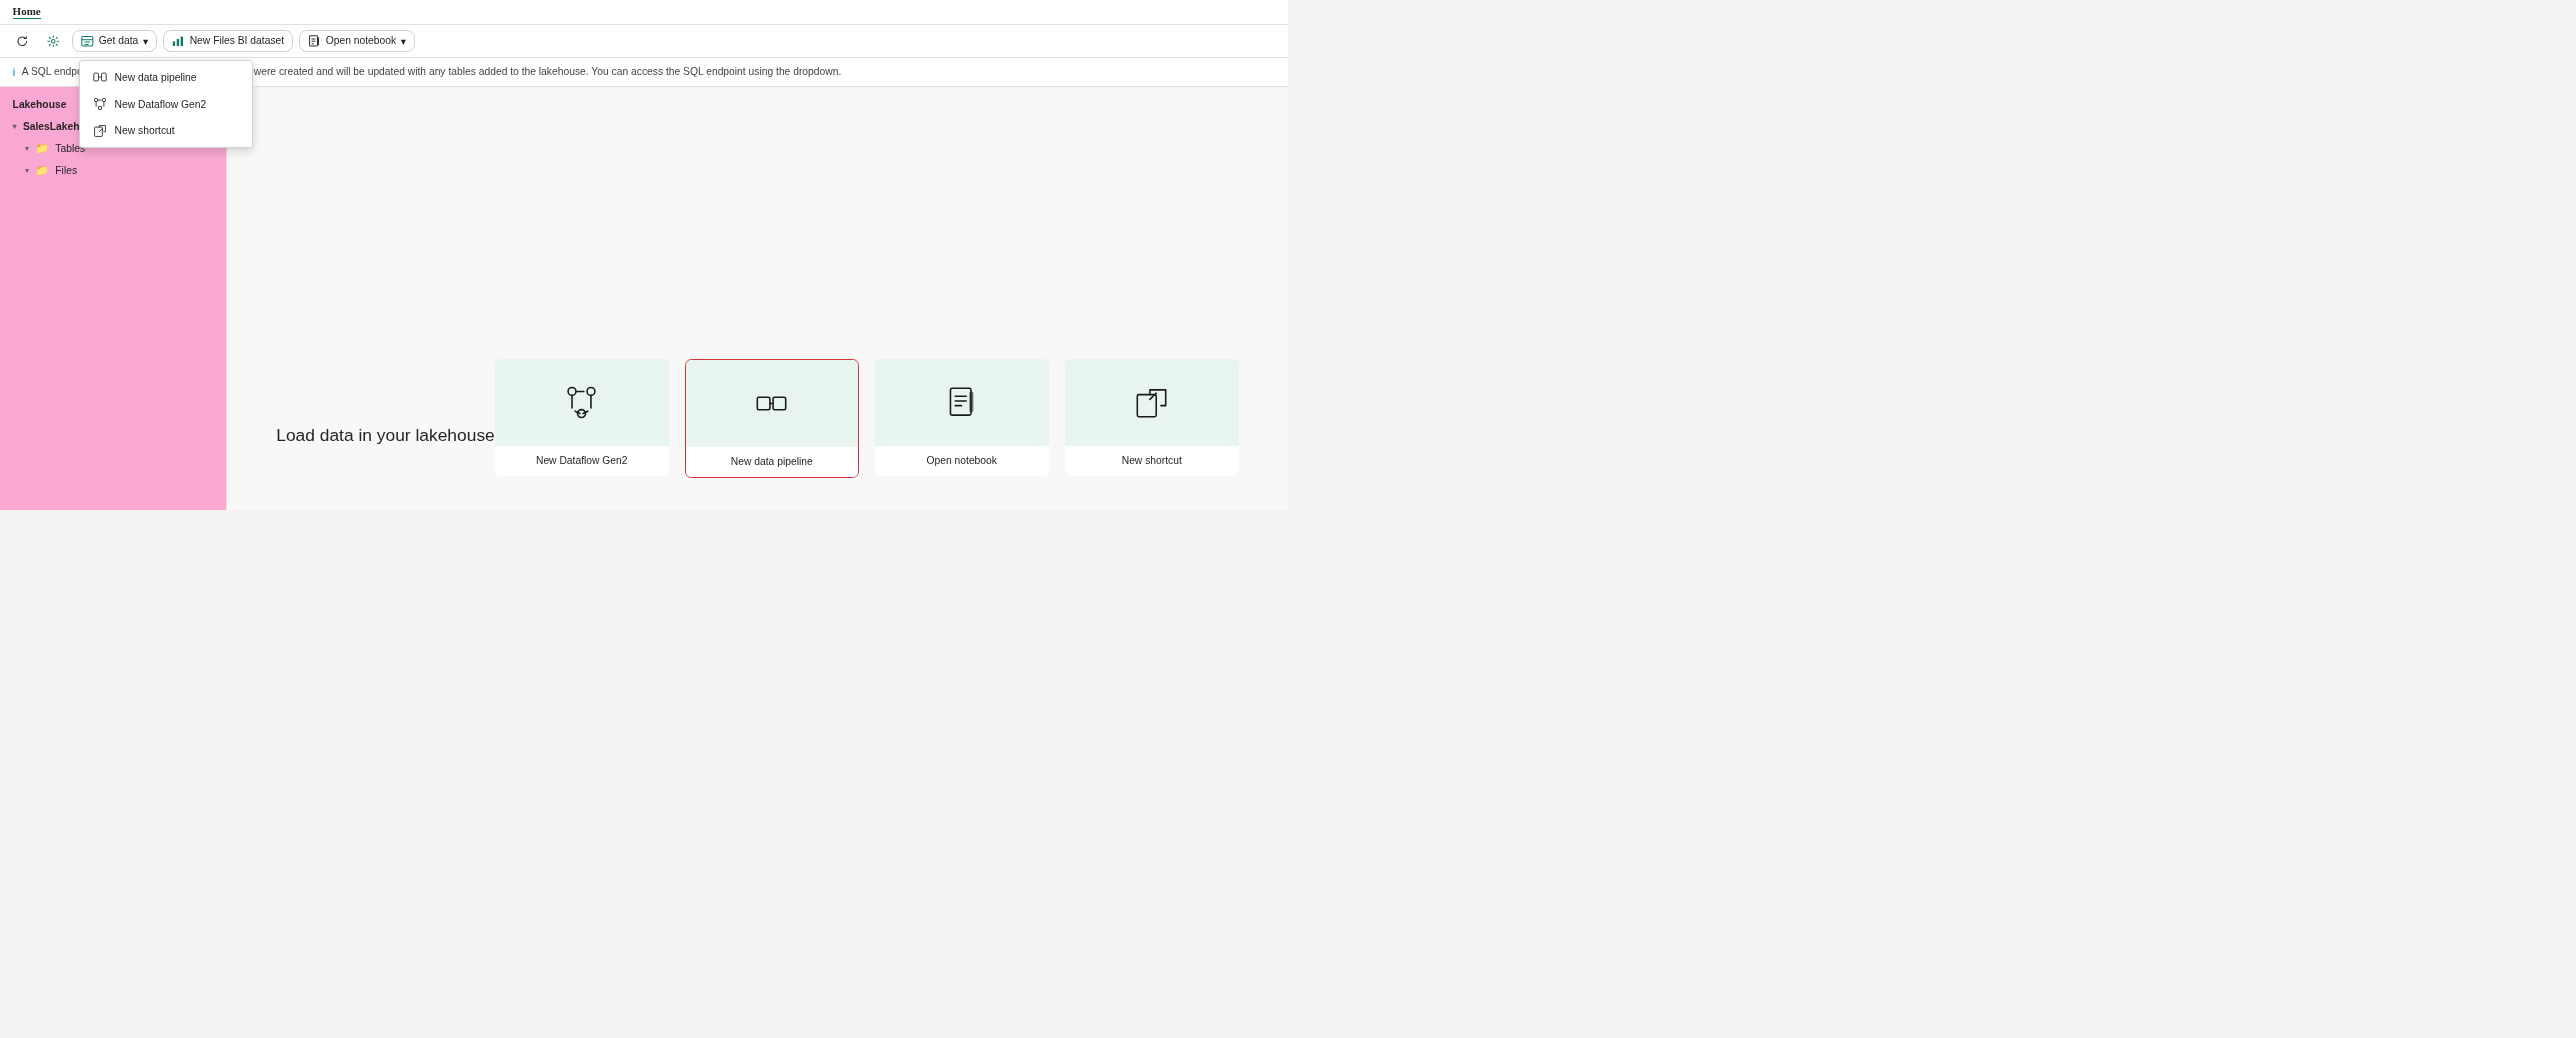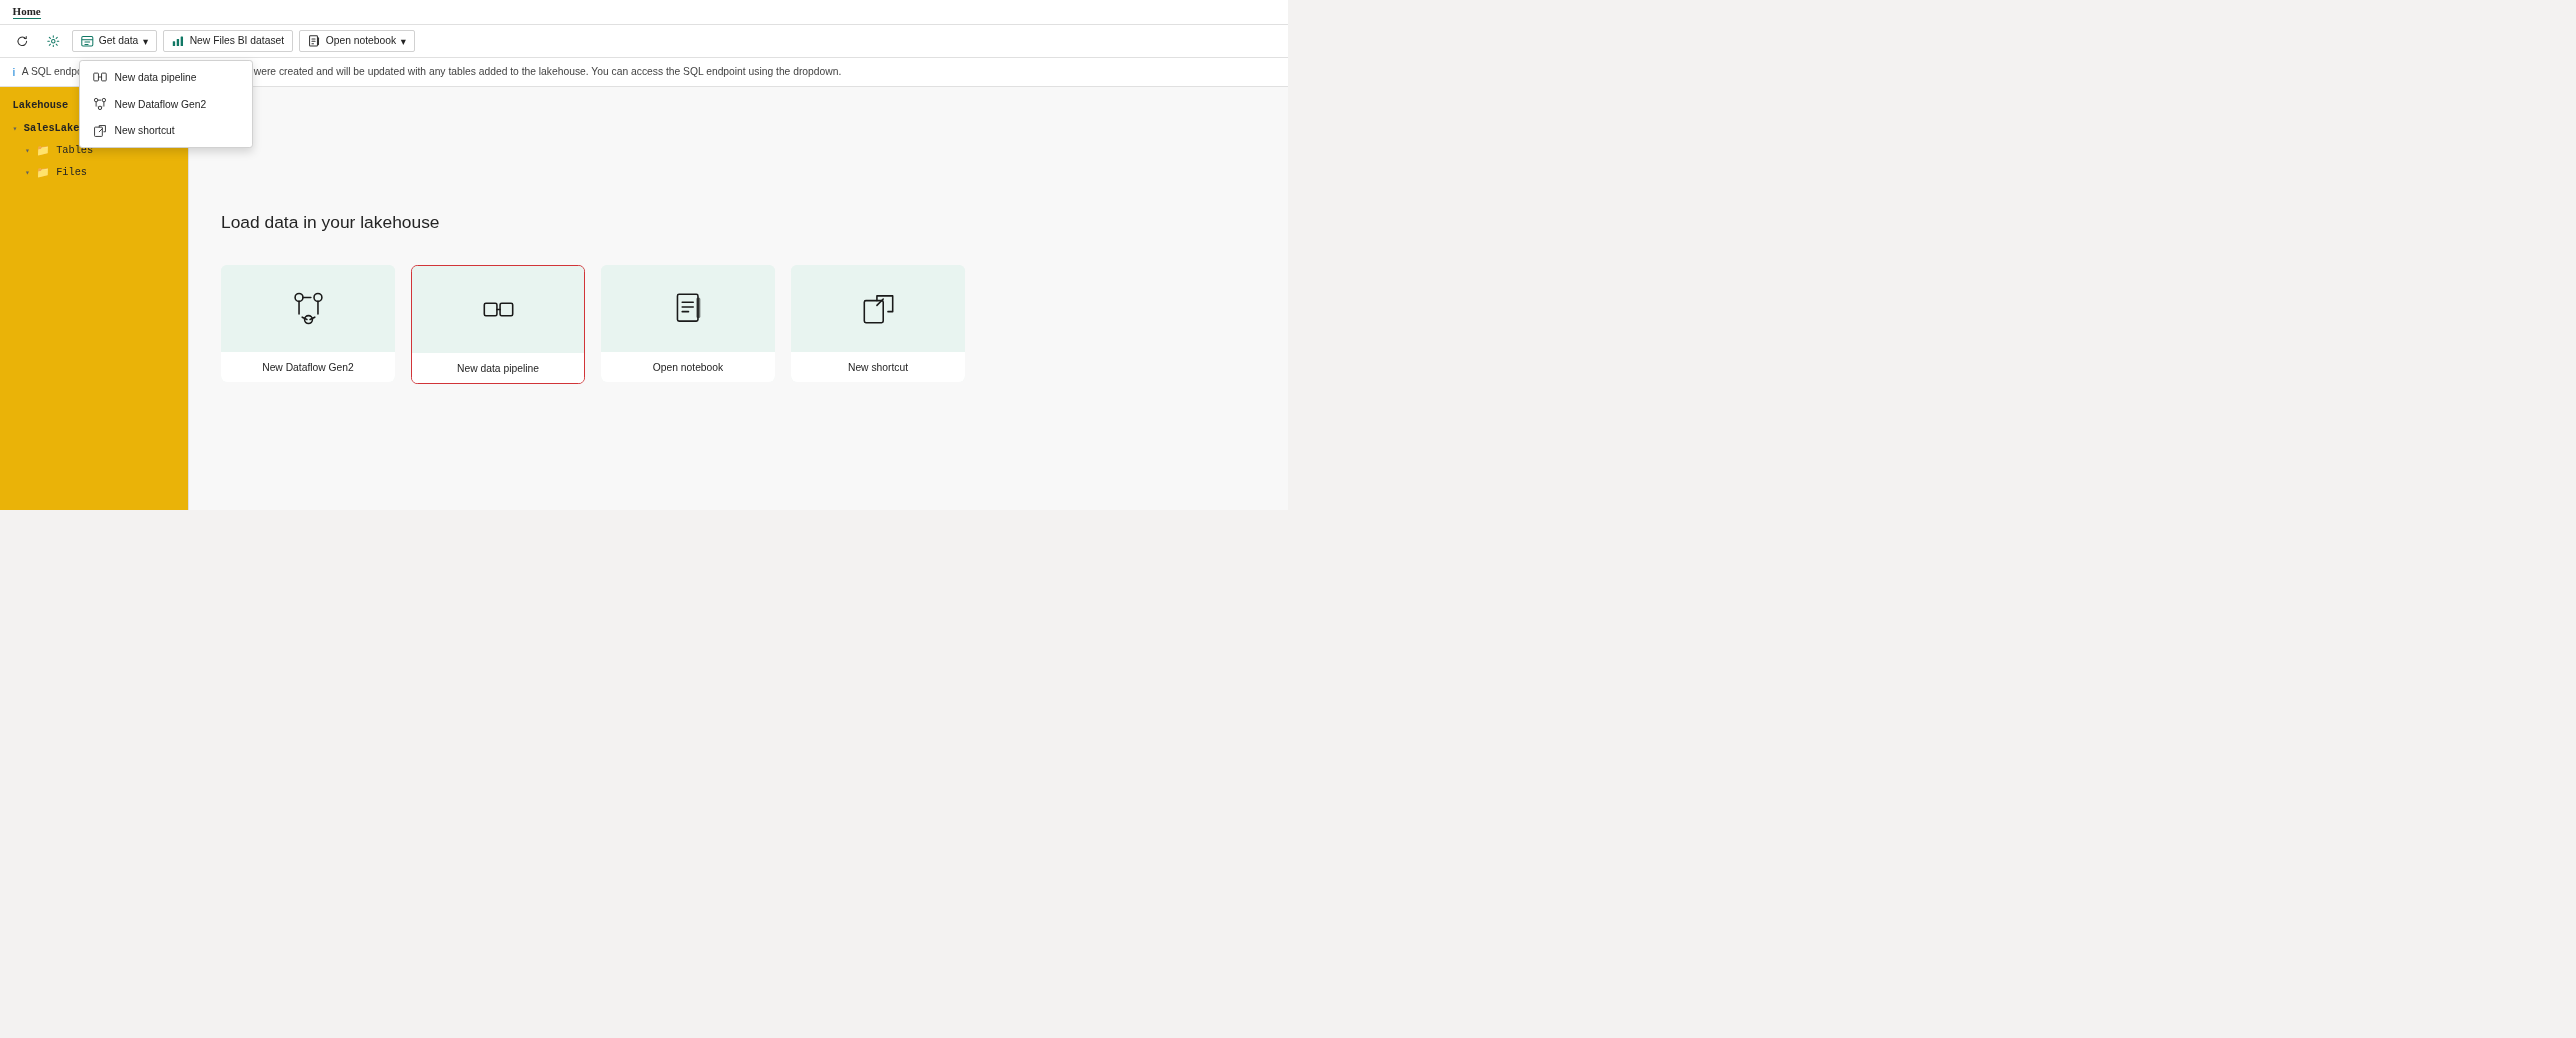--- a/index.html
+++ b/index.html
@@ -38,21 +38,21 @@
       align-items: center;
       gap: 6.3px;
       position: relative;
     }
     .toolbar-btn {
       display: flex;
       align-items: center;
       gap: 4.7px;
       padding: 4px 8px;
       border: 0.8px solid #d1d1d1;
-      border-radius: 2px;
+      border-radius: 8px;
       background: #fff;
       cursor: pointer;
       font-size: 10.3px;
       color: #242424;
       white-space: nowrap;
     }
     .toolbar-btn.icon-only { border: none; padding: 4px 6.3px; }
     .toolbar-icon {
       width: 12.6px;
       height: 12.6px;
@@ -109,26 +109,25 @@
     }
 
     
     .main-layout {
       display: flex;
       height: calc(519px - 30px - 36px - 30px);
     }
 
     
     .sidebar {
-      width: 189px;
-      background: #eab308;
+      width: 227px;
+      background: #f9a8d4;
       border-right: 0.8px solid #e0e0e0;
       padding: 9.5px 0;
       flex-shrink: 0;
-      font-family: Liberation Mono, monospace;
     }
     .sidebar-title {
       font-size: 10.3px;
       font-weight: 600;
       color: #242424;
       padding: 3.2px 12.6px 6.3px;
     }
     .sidebar-section {
       padding: 0;
     }
@@ -144,22 +143,22 @@
     .sidebar-item.parent { font-weight: 600; }
     .sidebar-item.child { padding-left: 25px; }
     .chevron { font-size: 8px; color: #616161; }
     .folder-icon { font-size: 11px; }
 
     
     .content-area {
       flex: 1;
       background: #f8f8f8;
       display: flex;
-      flex-direction: column;
-      align-items: flex-start;
+      flex-direction: row;
+      align-items: flex-end;
       justify-content: center;
       padding: 32px;
     }
     .content-title {
       font-size: 17.4px;
       font-weight: 400;
       color: #242424;
       margin-bottom: 32px;
     }
 

